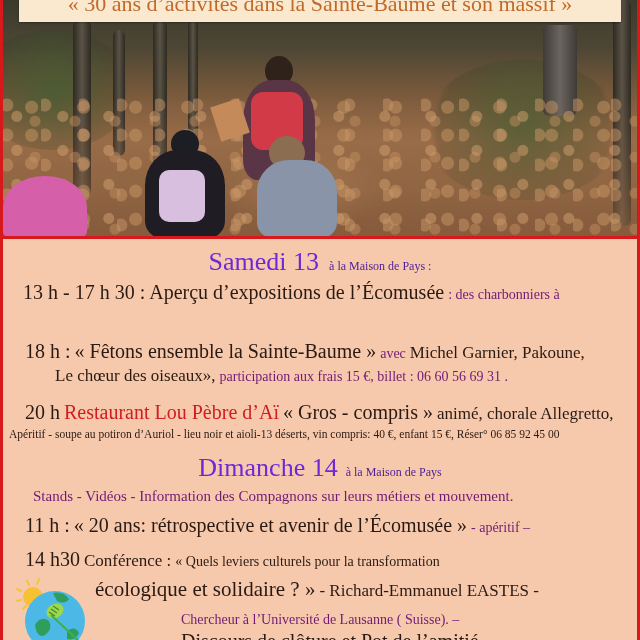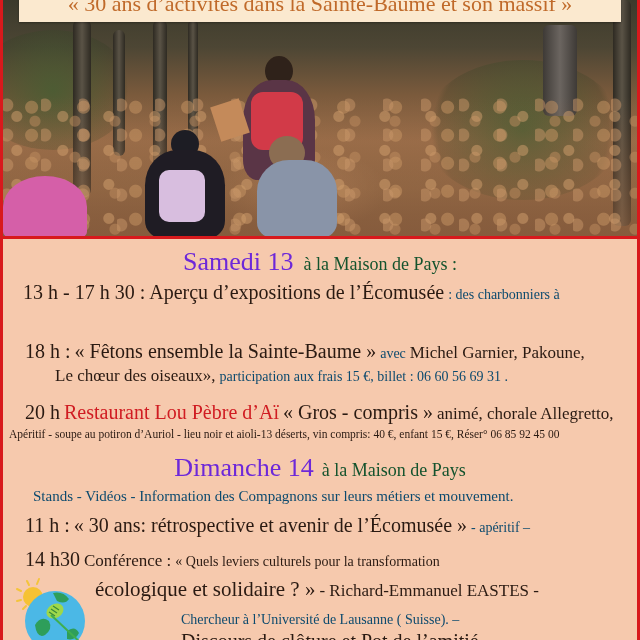--- a/index.html
+++ b/index.html
@@ -27,24 +27,24 @@
   }
   .kid { position: absolute; border-radius: 40% 40% 20% 20%; }
   .head { position: absolute; border-radius: 50%; }
 
   .subtitle-banner { position: absolute; left: 16px; top: -8px; width: 602px; height: 30px; background: #fbe9cf; box-shadow: 0 1px 2px rgba(0,0,0,0.3); text-align: center; }
   .subtitle-banner span { display: block; font-size: 22px; line-height: 24px; color: #c06a2a; white-space: nowrap; }
 
   .red-rule { position: absolute; left: 0; top: 236px; width: 634px; height: 3px; background: #d8191c; }
   .line { position: absolute; white-space: nowrap; }
   .day { color: #6d28d9; font-size: 26px; }
-  .venue { color: #14532d; font-size: 18px; }
+  .venue { color: #4c1d95; font-size: 12px; }
   .big { font-size: 20px; color: #2a1a12; }
   .med { font-size: 17px; color: #2a1a12; }
-  .small { font-size: 14px; color: #0c4a6e; }
+  .small { font-size: 14px; color: #701a75; }
   .tiny { font-size: 11.5px; color: #2a1a12; }
   .red { color: #d01c22; }
 
   .globe-icon { position: absolute; left: 10px; top: 575px; width: 80px; height: 70px; }
 </style>
 </head>
 <body>
 
 <div class="poster">
 
@@ -116,21 +116,21 @@
     <span class="day">Dimanche 14</span>
     <span class="venue" style="margin-left:4px;">à la Maison de Pays</span>
   </div>
 
   <div class="line" style="left:30px;top:487px;">
     <span class="small" style="font-size:15px;">Stands - Vidéos - Information des Compagnons sur leurs métiers et mouvement.</span>
   </div>
 
   <div class="line" style="left:22px;top:514px;">
     <span class="big">11 h :</span>
-    <span class="big">« 30 ans: rétrospective et avenir de l’Écomusée »</span>
+    <span class="big">« 20 ans: rétrospective et avenir de l’Écomusée »</span>
     <span class="small">- apéritif –</span>
   </div>
 
   <div class="line" style="left:22px;top:548px;">
     <span class="big">14 h30</span>
     <span class="med">Conférence :</span>
     <span class="big" style="font-size:14px;">« Quels leviers culturels pour la transformation</span>
   </div>
   <div class="line" style="left:92px;top:577px;">
     <span class="big" style="font-size:21px;">écologique et solidaire ? »</span>

